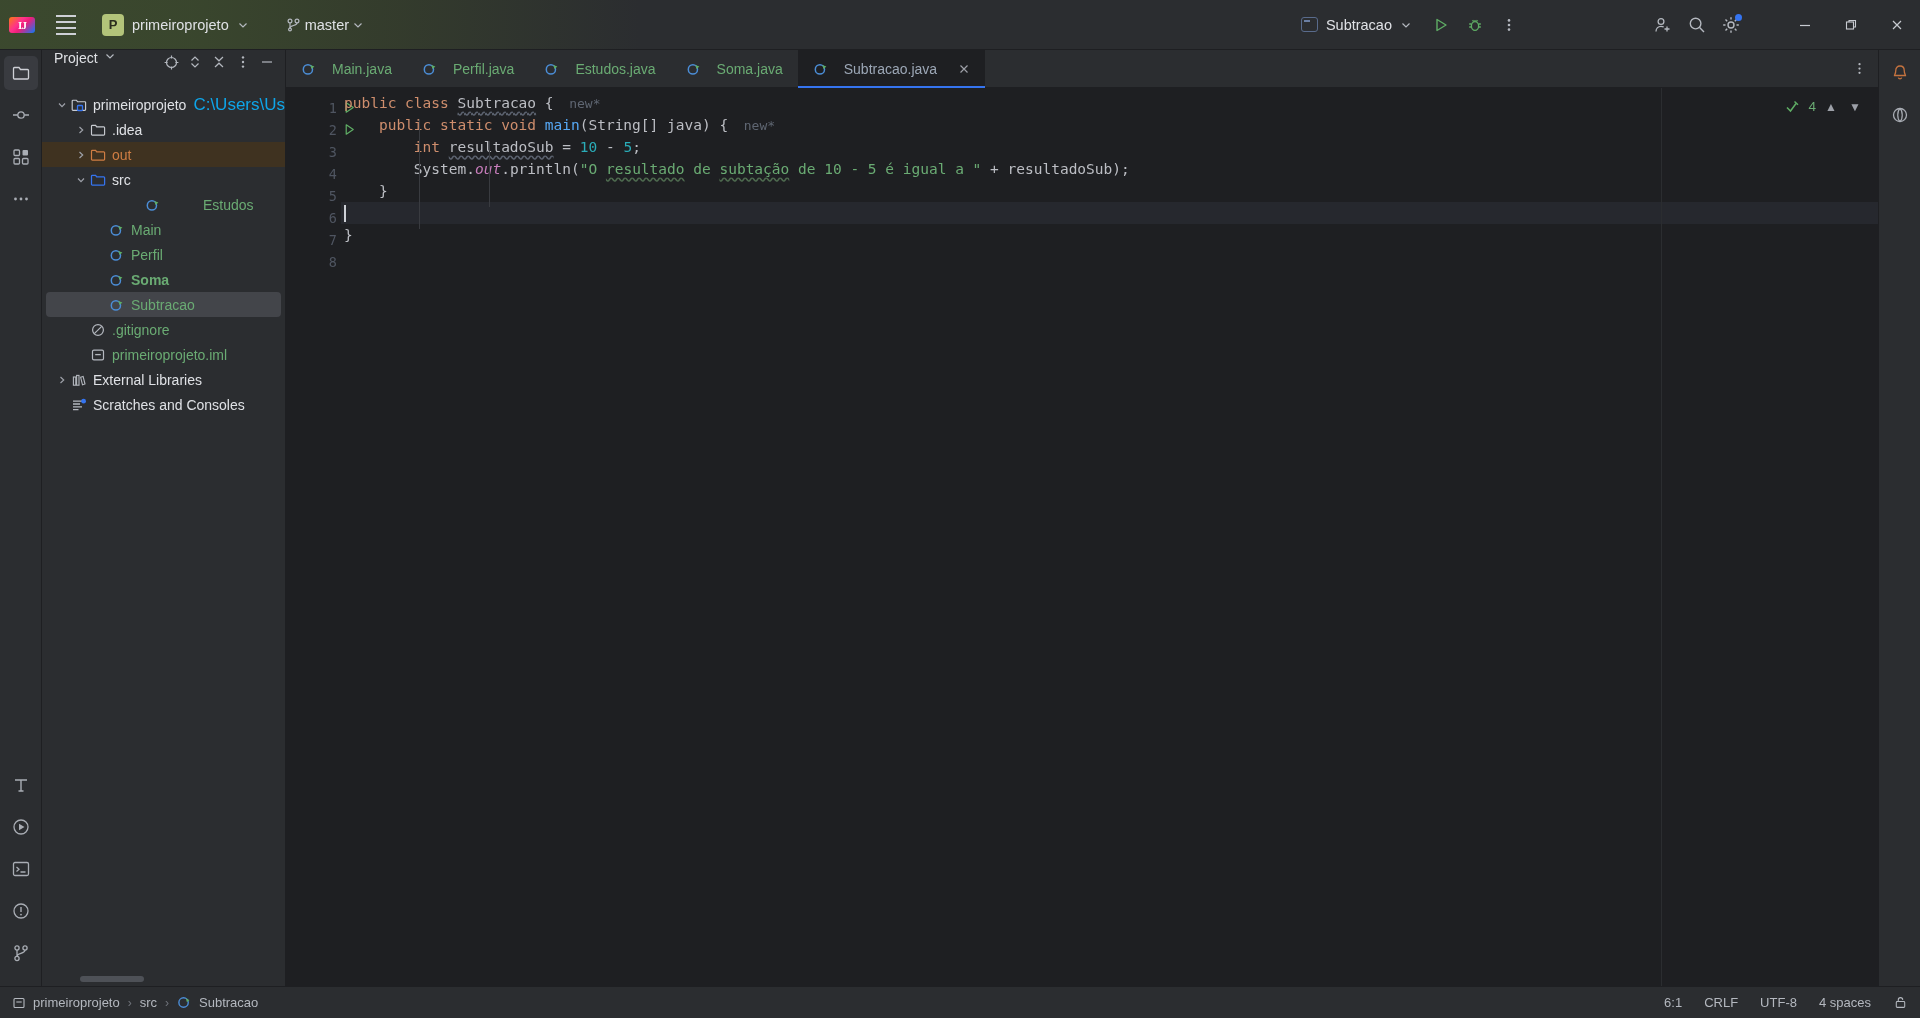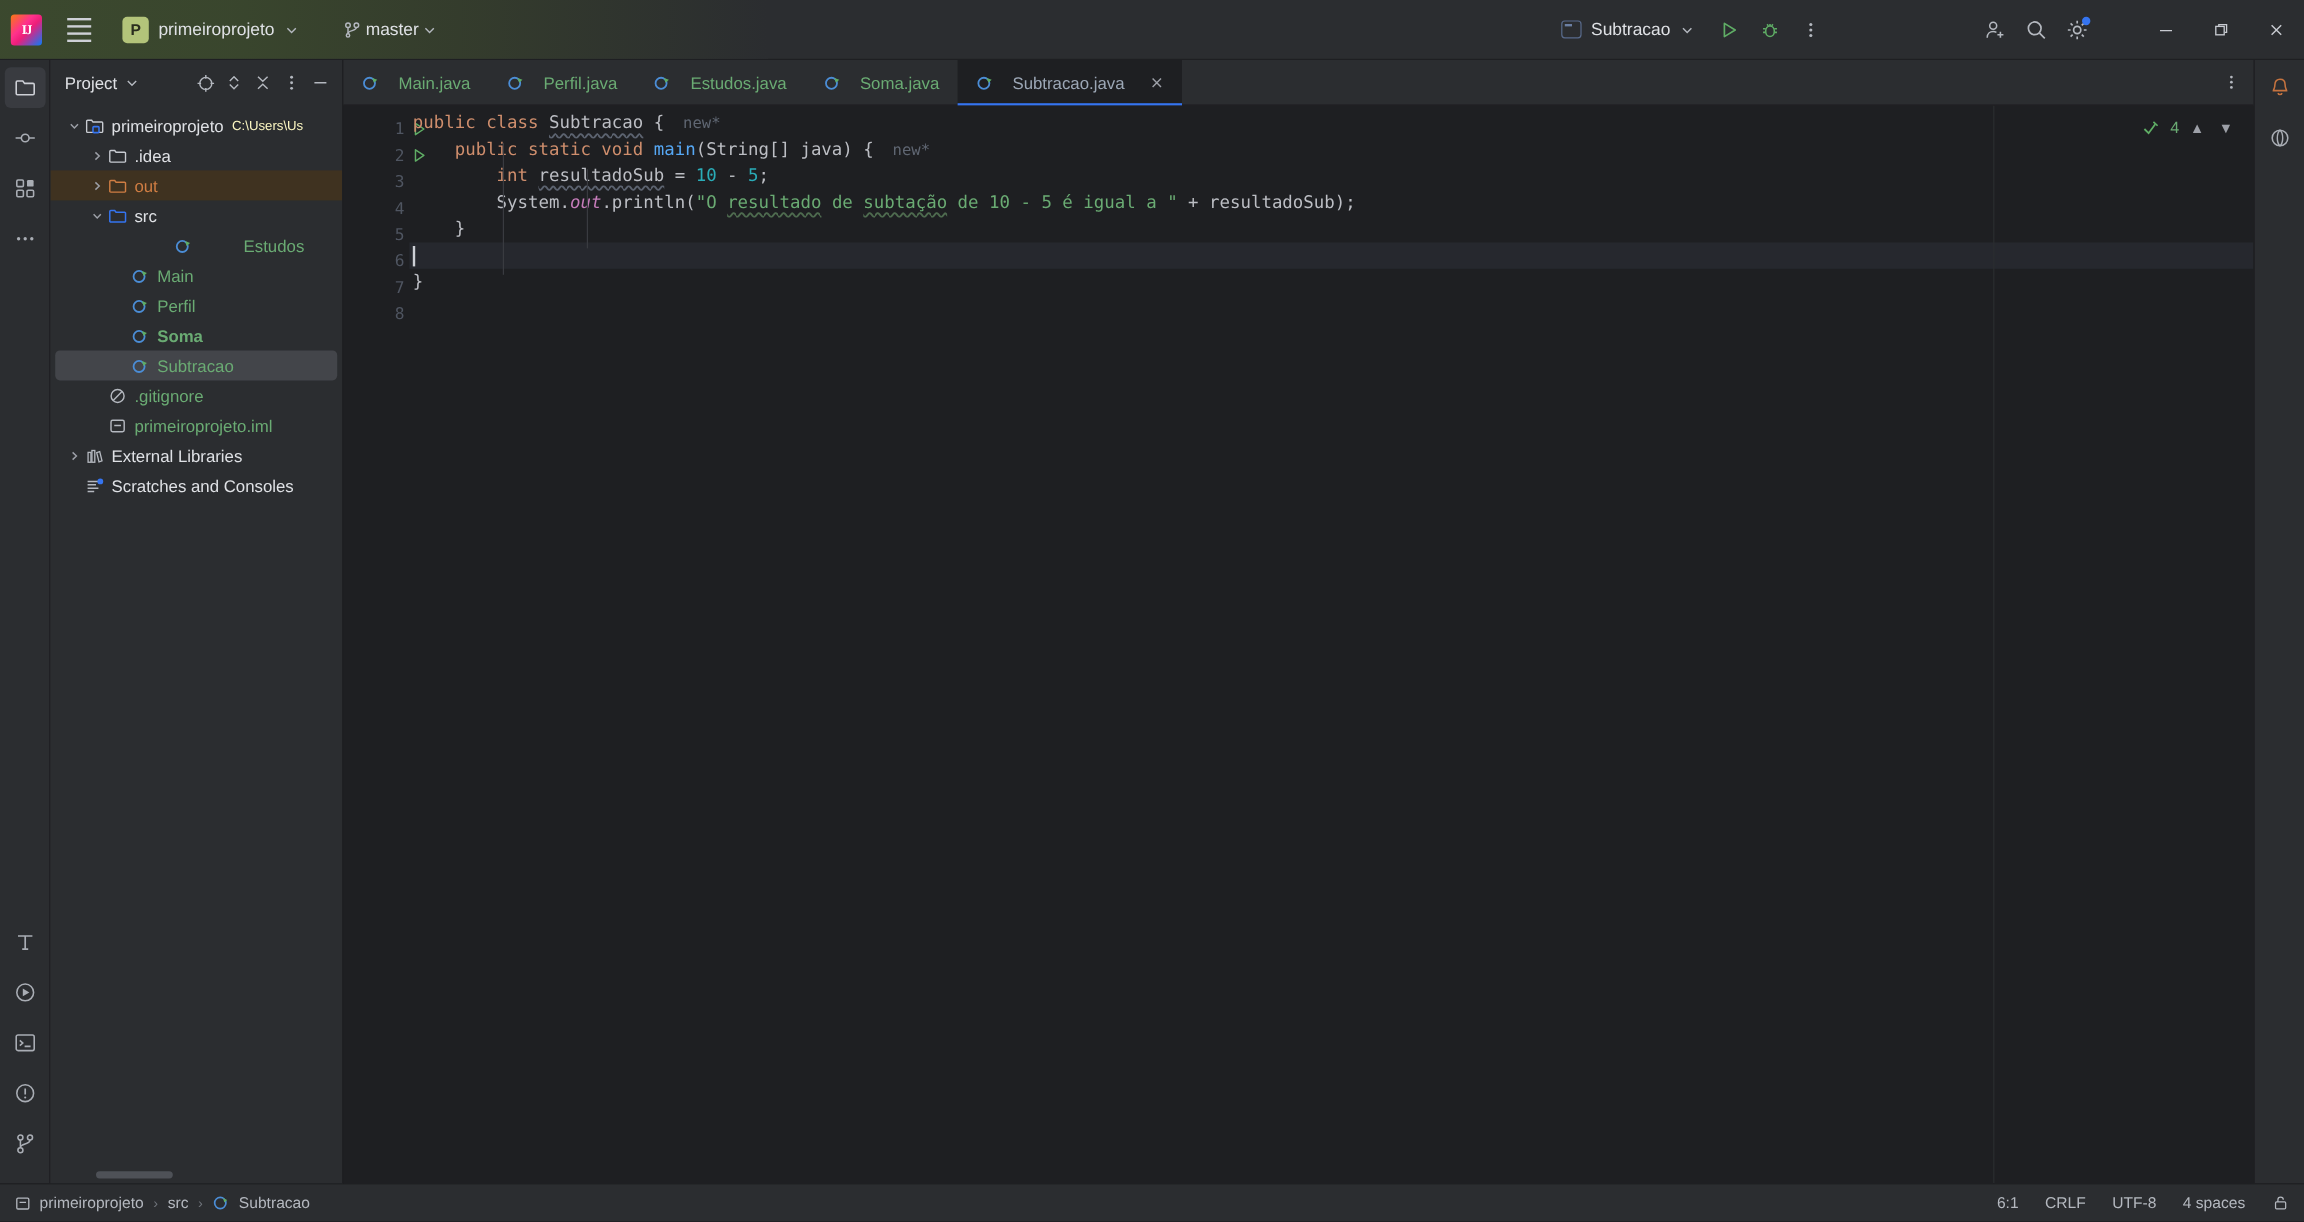--- a/index.html
+++ b/index.html
@@ -22,21 +22,21 @@
   }
   .titlebar::before {
     content: ""; position: absolute; left: 0; top: 0;
     width: 640px; height: 100%;
     background: linear-gradient(90deg, #3c4a2e 0%, #3a472d 30%, #343c2c 62%, #2b2d30 100%);
     opacity: .95; pointer-events: none;
   }
   .tb-inner { position: relative; z-index: 2; display: flex; align-items: center; width: 100%; height: 100%; }
 
   .ij-logo {
-    width: 26px; height: 26px; margin-left: 9px; border-radius: 3px;
+    width: 26px; height: 16px; margin-left: 9px; border-radius: 3px;
     background: linear-gradient(135deg,#f97a12 0%, #ff318c 38%, #ed1e79 55%, #087cfa 100%);
     display: flex; align-items: center; justify-content: center;
     flex: 0 0 26px;
   }
   .ij-logo span { color:#fff; font-size: 11px; font-weight: bold; letter-spacing:-1px; font-family:"Liberation Serif",serif;}
 
   .hamburger { width: 34px; height: 34px; margin-left: 14px; display:flex; flex-direction:column;
                align-items:center; justify-content:center; gap:4px; border-radius:4px; cursor:pointer; flex:0 0 34px;}
   .hamburger i { display:block; width:20px; height:2px; background:#ced0d6; }
 
@@ -73,34 +73,34 @@
     align-items:center; padding-top:6px; border-right:1px solid #1e1f22;
   }
   .rail-btn { width:34px; height:34px; display:flex; align-items:center; justify-content:center;
               border-radius:5px; margin-bottom:8px; cursor:pointer; position:relative;}
   .rail-btn.active { background:#393b40; }
   .rail-bottom { margin-top:auto; padding-bottom:8px; display:flex; flex-direction:column; align-items:center;}
 
   
   .project-panel { width: 244px; flex:0 0 244px; background:#2b2d30; display:flex; flex-direction:column;
                    border-right:1px solid #1e1f22; min-width:0; position:relative;}
-  .pp-header { height:38px; display:flex; align-items:center; padding:0 6px 0 12px; flex:0 0 38px;}
+  .pp-header { height:38px; display:flex; align-items:flex-start; padding:0 6px 0 12px; flex:0 0 38px;}
   .pp-title { color:#dfe1e5; font-size:14px; }
   .pp-tools { margin-left:auto; display:flex; align-items:center; }
   .pp-tool { width:24px; height:24px; display:flex; align-items:center; justify-content:center;
              border-radius:4px; cursor:pointer; }
   .tree { flex:1 1 auto; overflow:hidden; padding-top:4px; font-size:14px; position:relative;}
   .trow { height:25px; display:flex; align-items:center; white-space:nowrap; cursor:pointer; padding-right:4px;}
   .trow.sel { background:#43454a; border-radius:4px; margin:0 4px; }
   .trow.hl  { background:#3f3220; }
   .twist { width:16px; flex:0 0 16px; display:flex; align-items:center; justify-content:center; color:#9da0a8; font-size:10px; }
   .ticon { width:18px; flex:0 0 18px; display:flex; align-items:center; justify-content:center; margin-right:5px;}
   .tlabel { color:#dfe1e5; }
   .tlabel.green { color:#6aab73; }
-  .tsub { color:#fef9c3; font-size:11px; margin-left:7px; }
+  .tsub { color:#0ea5e9; font-size:17px; margin-left:7px; }
   .hscroll { position:absolute; left:38px; bottom:4px; width:64px; height:6px; border-radius:3px; background:#4e5157; }
 
   
   .editor-col { flex:1 1 auto; display:flex; flex-direction:column; min-width:0; background:#1e1f22; }
 
   .tabbar { height:38px; flex:0 0 38px; background:#2b2d30; display:flex; align-items:stretch;
             border-bottom:1px solid #1e1f22; }
   .tab { display:flex; align-items:center; gap:15px; padding:0 15px; cursor:pointer; position:relative; }
   .tab .tname { font-size:14px; color:#6aab73; }
   .tab.active { background:#1e1f22; }

